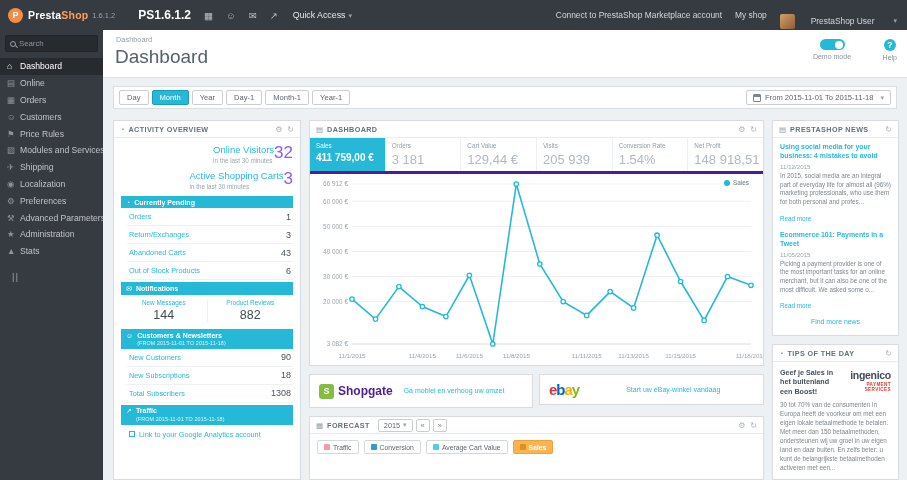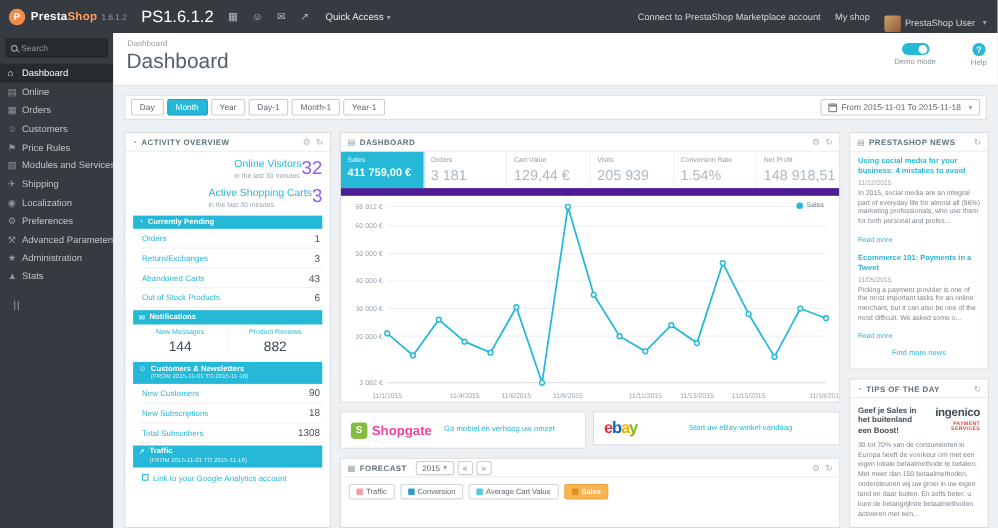--- a/index.html
+++ b/index.html
@@ -6,27 +6,27 @@
   html,body {width:907px; height:480px;}
   body {position:relative; overflow:hidden; background:#eef1f3; font-family:"Liberation Sans", sans-serif;}
 
   
   .topbar {position:absolute; left:0; top:0; width:907px; height:30px; background:#363a41; display:flex; align-items:center; color:#fff; z-index:5; padding:0 10px 0 8px;}
   .brand {display:flex; align-items:center; cursor:pointer;}
   .brand-circle {width:15px; height:15px; border-radius:50%; background:#f18d4c; color:#fff; font-size:9px; font-weight:bold; display:flex; align-items:center; justify-content:center;}
   .brand-name {margin-left:5px; font-size:10.5px; font-weight:bold; letter-spacing:.2px;}
   .brand-name .p2 {color:#ff9d5c;}
   .brand-ver {margin-left:4px; font-size:7.5px; color:#9aa1a8;}
-  .shop-name {margin-left:13px; font-size:15px; font-weight:normal; cursor:pointer;}
+  .shop-name {margin-left:23px; font-size:12px; font-weight:bold; cursor:pointer;}
   .tb-icn {margin-left:13px; font-size:9.5px; color:#b9bec3; cursor:pointer;}
   .quick-access {margin-left:15px; font-size:8.8px; color:#e8eaec; cursor:pointer;}
   .caret::after {content:"▾"; font-size:7px; color:#9aa1a8; margin-left:3px;}
   .tb-right {margin-left:auto; display:flex; align-items:center; gap:13px; font-size:8.4px; color:#d4d8db;}
   .tb-link {cursor:pointer; white-space:nowrap;}
-  .tb-user {display:flex; align-items:center; gap:4px; cursor:pointer;margin-top:12px;}
+  .tb-user {display:flex; align-items:center; gap:16px; cursor:pointer;margin-top:12px;}
   .avatar {width:15px; height:15px; border-radius:2px; background:linear-gradient(135deg,#d5a06a,#8c5b39); display:inline-block;}
 
   
   .sidebar {position:absolute; left:0; top:30px; width:103px; height:450px; background:#363a41;}
   .search-wrap {margin:5px 5px 6px 5px; height:17px; background:#272b2f; border:1px solid #20242a; border-radius:2px; display:flex; align-items:center; padding:0 4px;}
   .mag {width:6px; height:6px; border:1px solid #98a0a6; border-radius:50%; position:relative; flex:none; margin-right:3px;}
   .mag::after {content:""; position:absolute; width:3px; height:1px; background:#98a0a6; transform:rotate(45deg); right:-3px; bottom:-1px;}
   .search-input {flex:1; min-width:0; background:transparent; border:0; outline:0; color:#b6bcc1; font-size:7.8px; font-family:inherit;}
   .search-input::placeholder {color:#8d959b;}
   .nav-item {height:16.8px; display:flex; align-items:center; padding-left:7px; font-size:8.6px; color:#c0c5c9; cursor:pointer; white-space:nowrap;}
@@ -82,21 +82,21 @@
   .notif-cols {display:flex; padding:4px 0 5px 0;}
   .ncol {flex:1; text-align:center; cursor:pointer;}
   .ncol + .ncol {border-left:1px solid #eef1f2;}
   .ncol-label {font-size:6.4px; color:#25b9d7;}
   .ncol-value {font-size:12.5px; color:#404b54; margin-top:2px;}
   .ga-link {display:flex; align-items:center; gap:4px; padding:5px 2px; margin-left:6px; font-size:7.3px; color:#25b9d7; cursor:pointer;}
   .link-ico {width:6px; height:6px; border:1px solid #25b9d7; flex:none;}
 
   
   #dashboard-panel {left:206px; top:90px; width:455px; height:246px;}
-  .metrics {display:flex; border-bottom:7px solid #4c1d95;}
+  .metrics {display:flex; border-bottom:3px solid #4c1d95;}
   .metric {flex:1; padding:4px 6px; border-right:1px solid #eef1f3; cursor:pointer; min-width:0;}
   .metric:last-child {border-right:0;}
   .m-label {font-size:6.3px; color:#93a0a8; white-space:nowrap; overflow:hidden;}
   .m-value {font-size:13px; color:#aeb9c1; margin-top:3px; white-space:nowrap;}
   .metric.active {background:#25b9d7;}
   .metric.active .m-label {color:#e9fafd;}
   .metric.active .m-value {color:#fff; font-weight:bold; font-size:10px;}
   .chart-wrap {position:relative;}
   #sales-chart {display:block; width:453px; height:192px; font-family:"Liberation Sans", sans-serif;}
   .chart-legend {position:absolute; top:5px; right:14px; display:flex; align-items:center; gap:3px; font-size:6.4px; color:#6d7a83; cursor:pointer;}
@@ -422,21 +422,21 @@
         </svg>
       <div class="chart-legend">
         <span class="legend-dot" style="background: rgb(37, 185, 215);"></span>
         <span>Sales</span>
       </div>
     </div>
   </div>
 
   <div class="panel" id="shopgate-panel">
     <span class="sg-mark" style="background: rgb(132, 189, 63);">S</span>
-    <span class="sg-name" style="color: #ec4899;">Shopgate</span>
+    <span class="sg-name" style="color: #4c1d95;">Shopgate</span>
     <span class="module-link">Ga mobiel en verhoog uw omzet</span>
   </div>
   <div class="panel" id="ebay-panel">
     <span class="ebay-logo"><span style="color: rgb(229, 50, 56);">e</span><span style="color: rgb(0, 100, 210);">b</span><span style="color: rgb(245, 175, 2);">a</span><span style="color: rgb(134, 184, 23);">y</span></span>
     <span class="module-link">Start uw eBay-winkel vandaag</span>
   </div>
 
   <div class="panel" id="forecast-panel">
     <div class="panel-head">
       <span class="ph-icon">▦</span>

